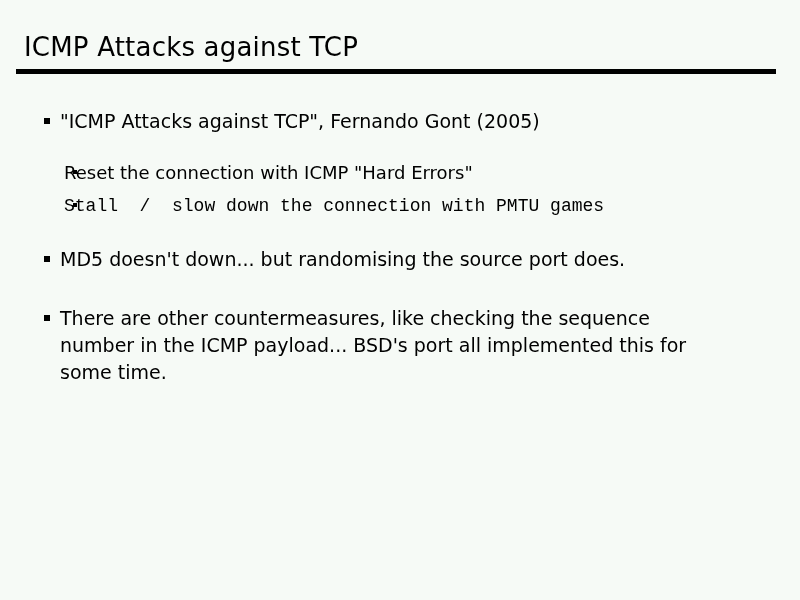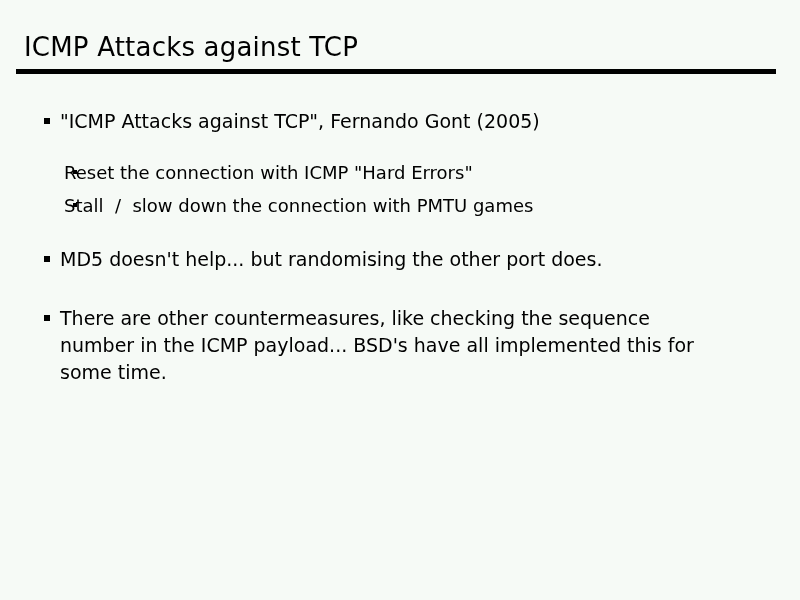--- a/index.html
+++ b/index.html
@@ -94,21 +94,21 @@
   .bullet > .text {
     display: block;
     white-space: pre-wrap;
   }
 
   
   .gap-lvl1-to-sub { height: 25px; }
   .sub-group { margin-top: 0; }
   .gap-after-sub { height: 27px; }
   .gap-between-main { height: 32px; }
-  .sub-row-spacing { margin-top: 7px; }
+  .sub-row-spacing { margin-top: 7px; font-family: Liberation Mono, monospace; }
 </style>
 </head>
 <body>
 
 <div class="slide">
 
   <div class="title-block">
     <div class="slide-title">ICMP Attacks against TCP</div>
     <div class="title-rule"></div>
   </div>
@@ -130,25 +130,25 @@
       <div class="bullet lvl2 sub-row-spacing">
         <span class="marker"></span>
         <span class="text">Stall  /  slow down the connection with PMTU games</span>
       </div>
     </div>
 
     <div class="gap-after-sub"></div>
 
     <div class="bullet lvl1">
       <span class="marker"></span>
-      <span class="text">MD5 doesn't help... but randomising the other port does.</span>
+      <span class="text">MD5 doesn't down... but randomising the source port does.</span>
     </div>
 
     <div class="gap-between-main"></div>
 
     <div class="bullet lvl1">
       <span class="marker"></span>
-      <span class="text">There are other countermeasures, like checking the sequence number in the ICMP payload... BSD's have all implemented this for some time.</span>
+      <span class="text">There are other countermeasures, like checking the sequence number in the ICMP payload... BSD's port all implemented this for some time.</span>
     </div>
 
   </div>
 
 </div>
 
 </body></html>

